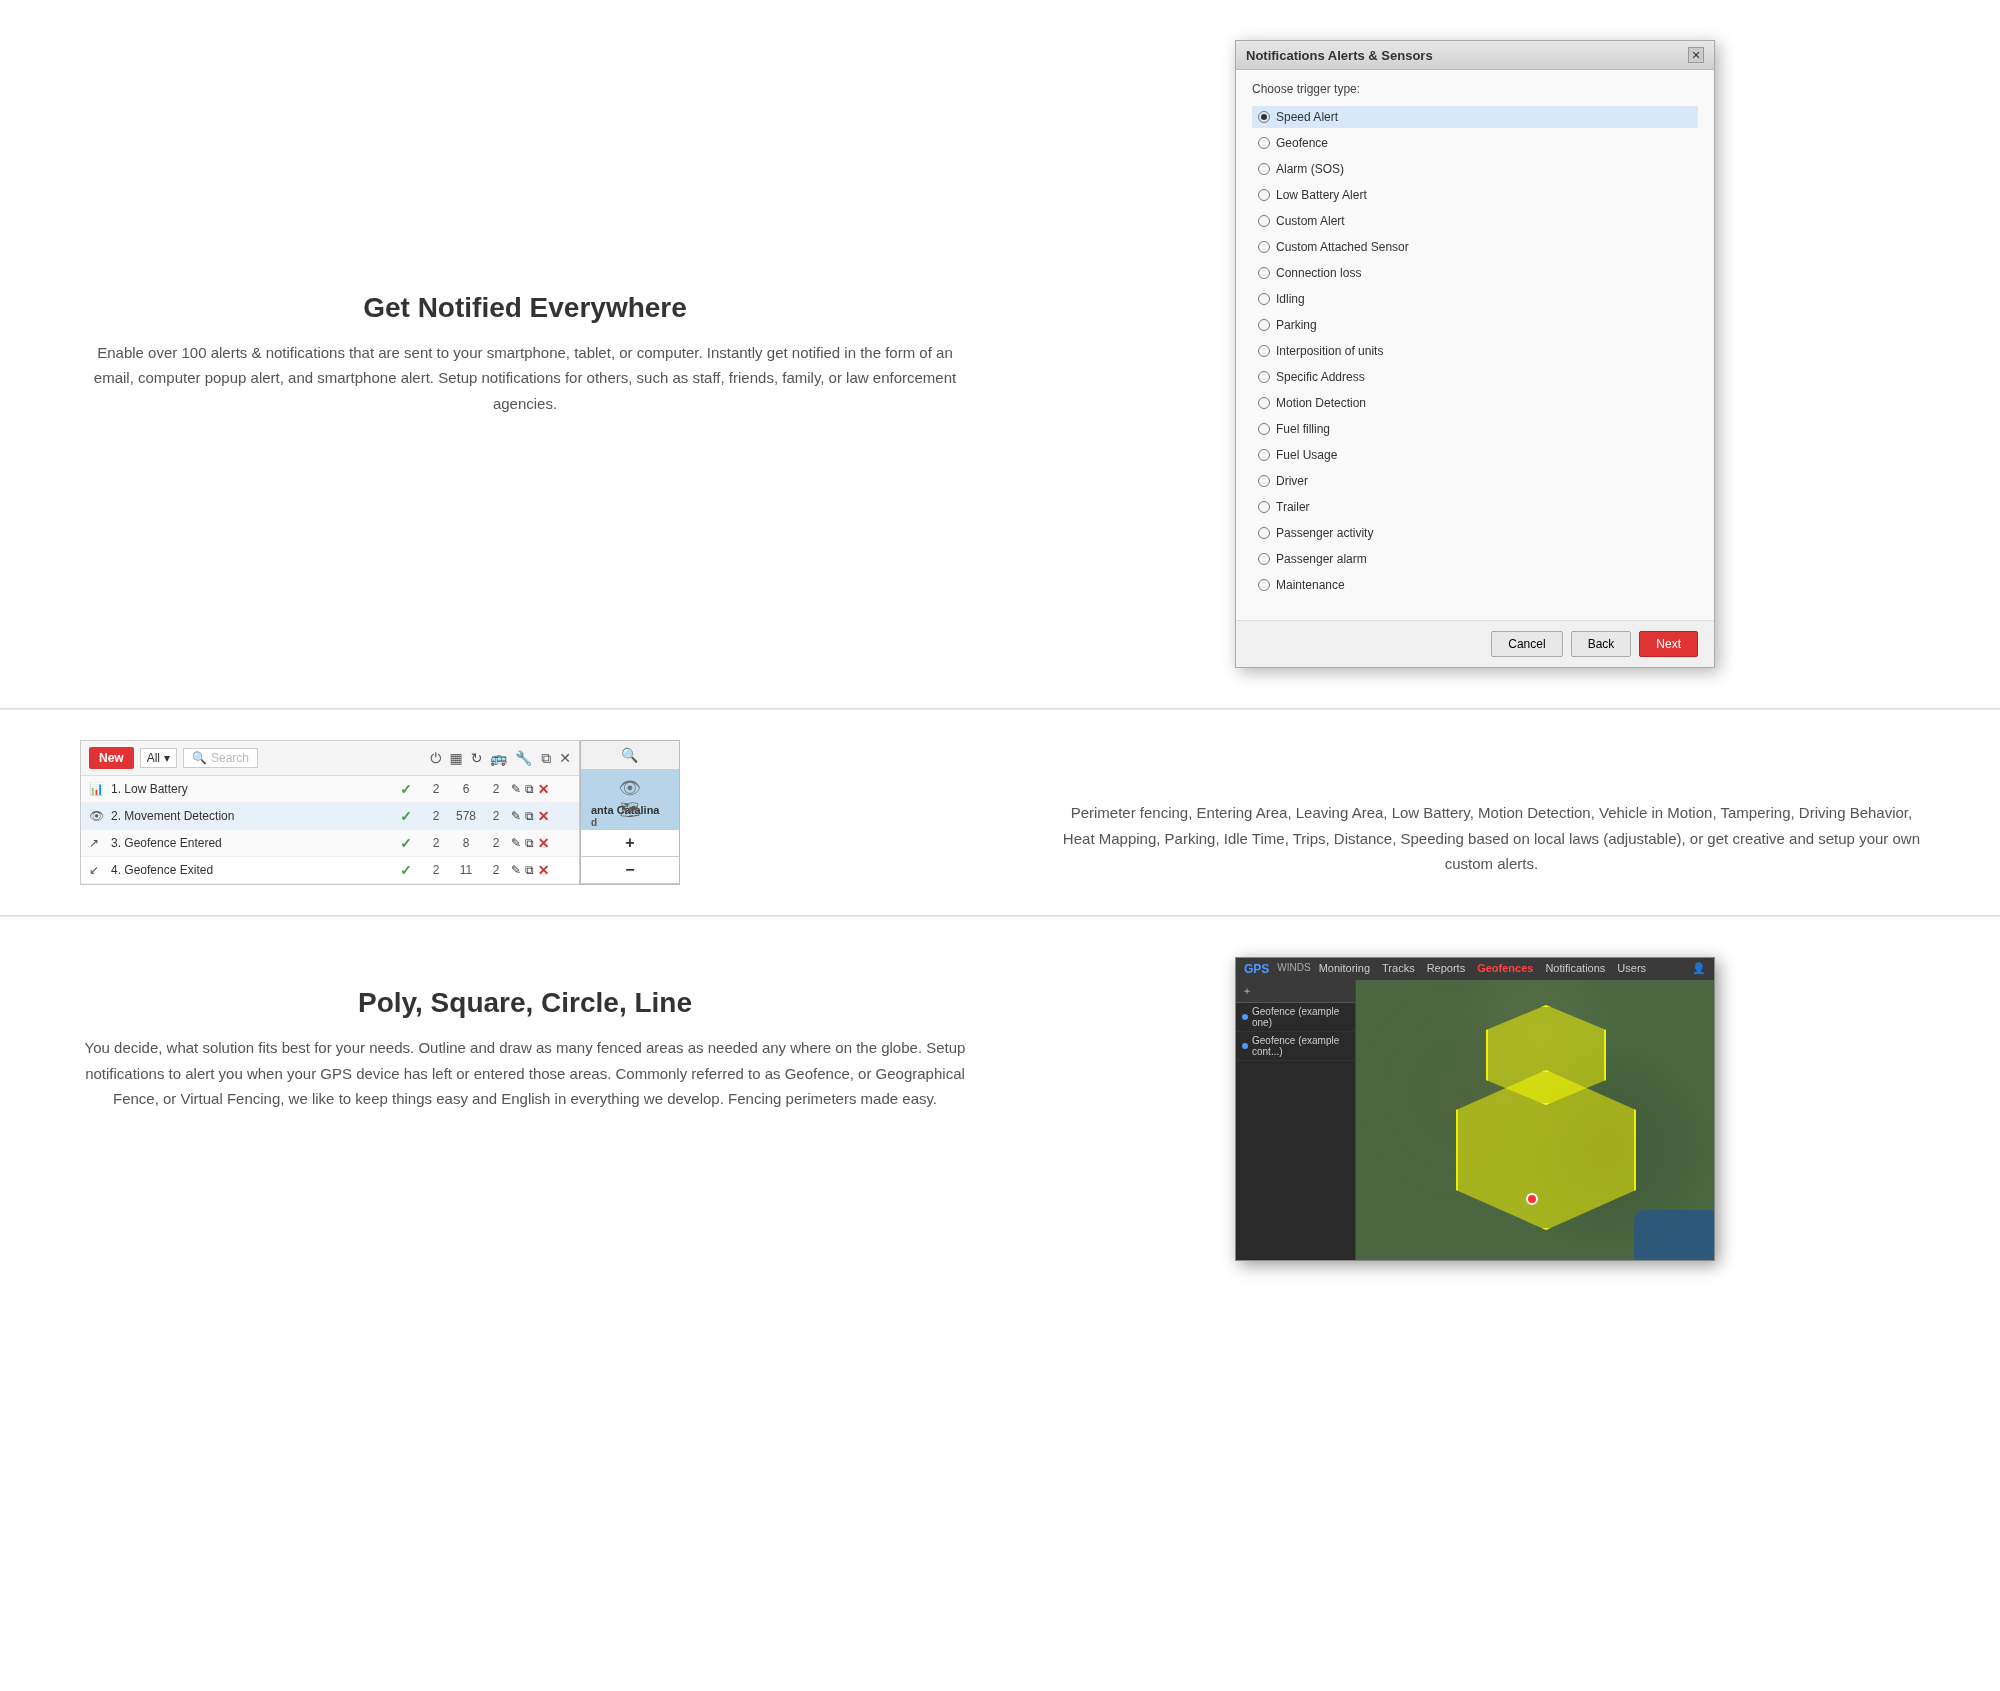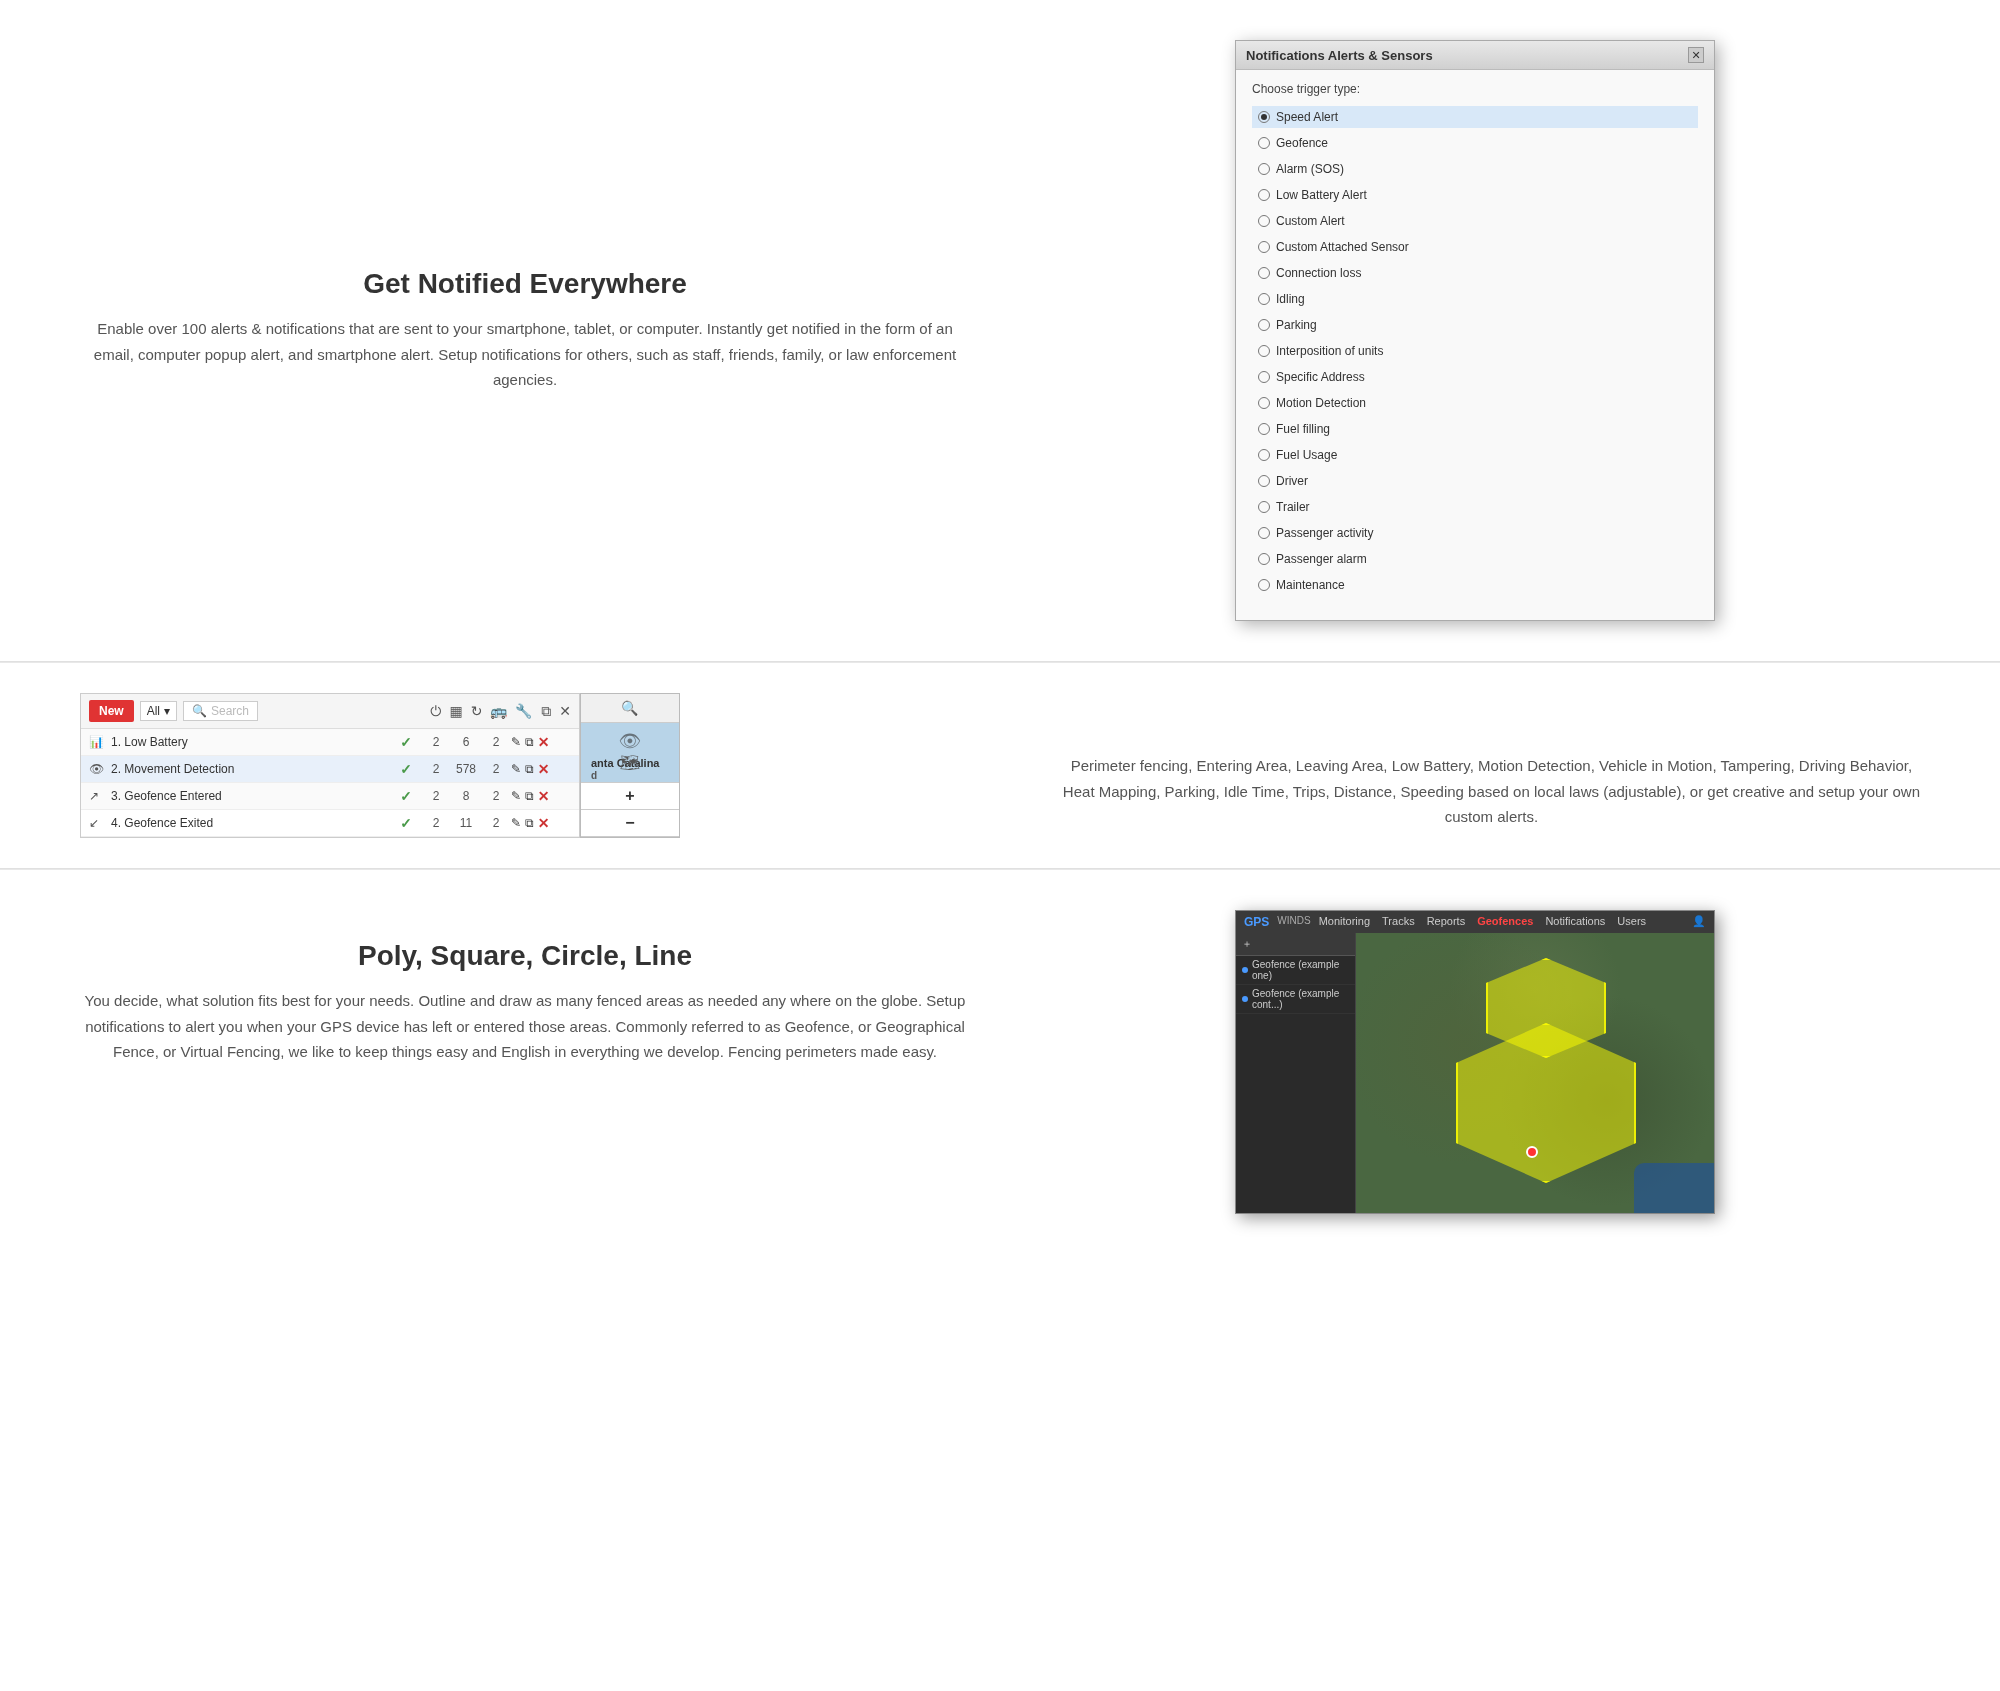--- a/index.html
+++ b/index.html
@@ -533,20 +533,25 @@
             <span class="radio-circle"></span>
             <span>Passenger alarm</span>
           </div>
           <div class="row-item">
             <span class="radio-circle"></span>
             <span>Maintenance</span>
           </div>
           <div class="row-item">
           </div>
         </div>
+      </div>
+      <div class="dialog-footer">
+        <button class="dialog-btn">Cancel</button>
+        <button class="dialog-btn">Back</button>
+        <button class="dialog-btn next">Next</button>
       </div>
     </div>
   </div>
 </section>
 
 <hr class="section-divider">
 
 <section class="section-alerts">
   <div class="panel-col">
     <div class="alerts-panel-wrapper">

